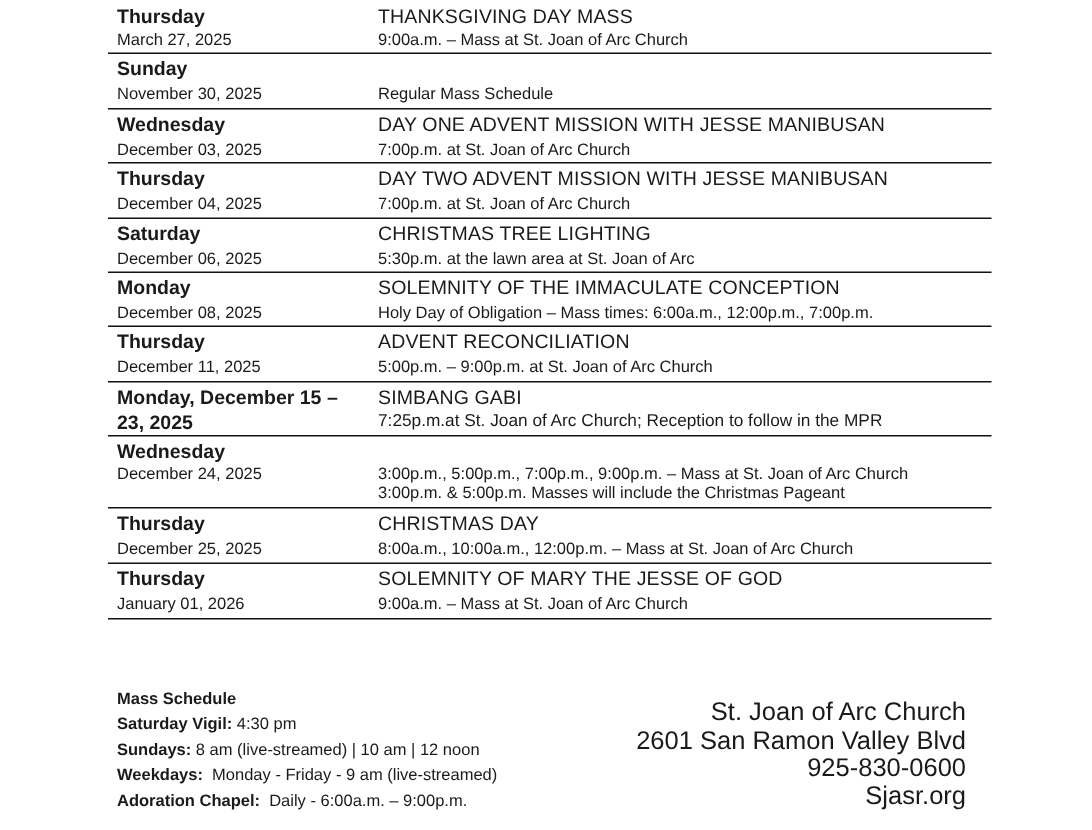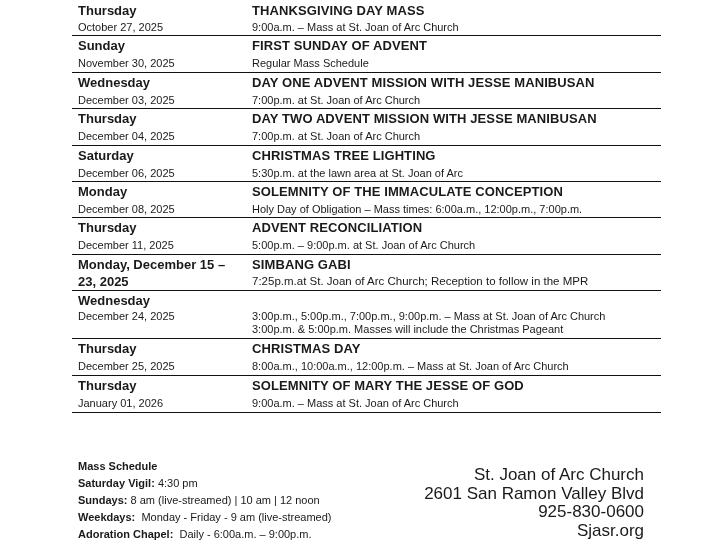--- a/index.html
+++ b/index.html
@@ -2,41 +2,40 @@
 <html><head>
 <meta charset="utf-8">
 <style>
   html, body { margin:0; padding:0; background:#ffffff; }
   body { width:728px; height:553px; position:relative; overflow:hidden; font-family:"Liberation Sans", sans-serif; color:#1a1a1a; }
   .table { position:absolute; left:72px; top:0; width:589px; }
   .row { position:relative; border-bottom:1.6px solid #111; box-sizing:border-box; }
   .c1 { position:absolute; left:6px; }
   .c2 { position:absolute; left:180px; }
   .day { font-weight:bold; font-size:13px; }
-  .title { font-weight:bold; font-size:13px; letter-spacing:0.1px; }
+  .title { font-weight:normal; font-size:13px; letter-spacing:0.1px; }
   .date { font-size:11px; }
   .desc { font-size:11px; }
   .footer-left { position:absolute; left:78px; top:458px; font-size:11px; line-height:17px; }
   .footer-left b { font-weight:bold; }
   .footer-right { position:absolute; right:84px; top:466px; text-align:right; font-size:17px; line-height:18.5px; }
 </style>
 </head>
 <body>
 
 <div class="table">
 
   <div class="row" style="height:36px">
     <span class="c1 day" style="top:3px">Thursday</span>
     <span class="c2 title" style="top:3px">THANKSGIVING DAY MASS</span>
-    <span class="c1 date" style="top:21px">October 27, 2025</span>
+    <span class="c1 date" style="top:21px">March 27, 2025</span>
     <span class="c2 desc" style="top:21px">9:00a.m. – Mass at St. Joan of Arc Church</span>
   </div>
   <div class="row" style="height:37px">
     <span class="c1 day" style="top:2px">Sunday</span>
-    <span class="c2 title" style="top:2px">FIRST SUNDAY OF ADVENT</span>
     <span class="c1 date" style="top:21px">November 30, 2025</span>
     <span class="c2 desc" style="top:21px">Regular Mass Schedule</span>
   </div>
   <div class="row" style="height:36px">
     <span class="c1 day" style="top:2px">Wednesday</span>
     <span class="c2 title" style="top:2px">DAY ONE ADVENT MISSION WITH JESSE MANIBUSAN</span>
     <span class="c1 date" style="top:21px">December 03, 2025</span>
     <span class="c2 desc" style="top:21px">7:00p.m. at St. Joan of Arc Church</span>
   </div>
   <div class="row" style="height:37px">

